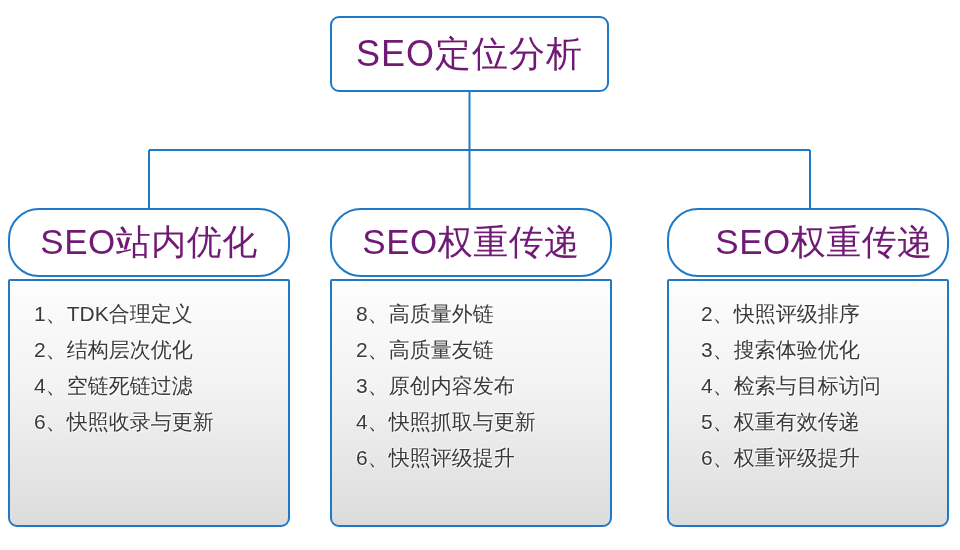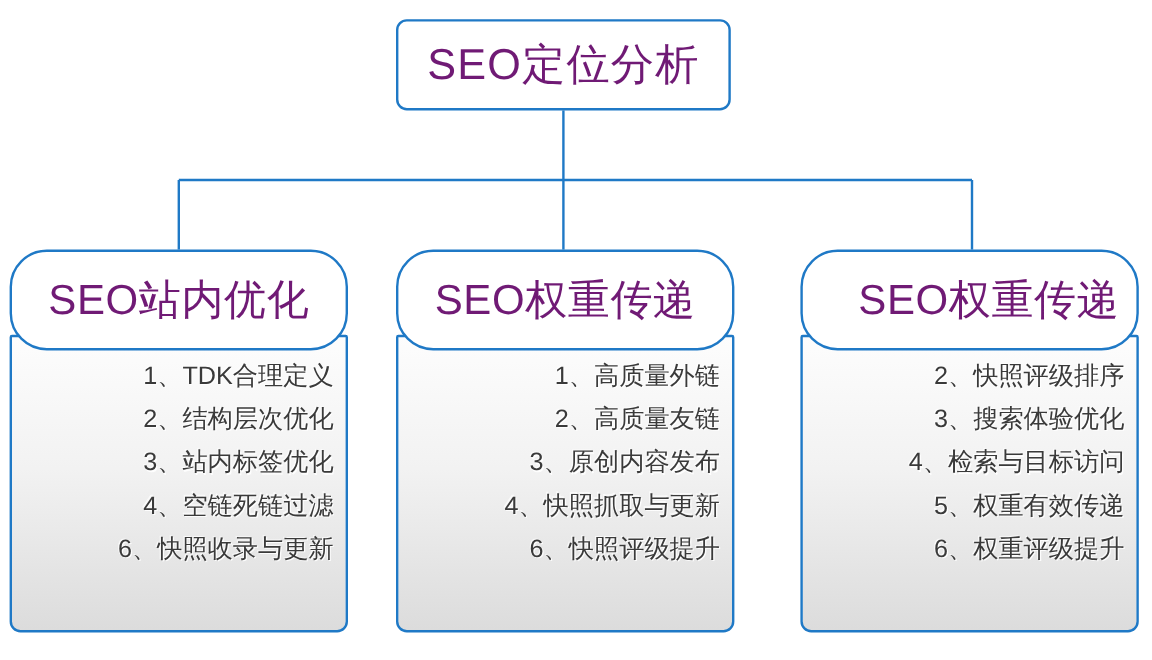--- a/index.html
+++ b/index.html
@@ -25,42 +25,41 @@
     background: #ffffff;
     display: flex; align-items: center; justify-content: center;
     color: #701a75;
   }
   .root-node {
     left: 330px; top: 16px; width: 279px; height: 76px;
     font-size: 36px; letter-spacing: 1px;
   }
   .col-header {
     font-size: 35px; letter-spacing: 0.5px;
-    height: 84px;
+    height: 69px;
     z-index: 2;
     border-radius: 31px;
   }
   .col-body {
     position: absolute;
     border: 2px solid #1f79c6;
     border-radius: 9px;
     border-top-left-radius: 2px;
     border-top-right-radius: 2px;
     background: linear-gradient(180deg, #fdfdfd 0%, #f2f2f2 45%, #dcdcdc 100%);
     padding: 15px 10px 10px 24px;
     z-index: 1;
   }
   .col-body ul { list-style: none; }
   .col-body li {
     font-size: 21px;
     line-height: 36px;
     color: #3a3a3a;
     white-space: nowrap;
     text-shadow: 1px 1px 0 rgba(255,255,255,0.9), -1px -1px 0 rgba(255,255,255,0.7);
-    text-align: right;
   }
   
   .col-left  { left: 8px;   width: 282px; }
   .col-mid   { left: 330px; width: 282px; }
   .col-right { left: 667px; width: 282px; padding-left: 32px; }
   .header-row { top: 208px; }
   .body-row   { top: 279px; height: 248px; }
 </style>
 </head>
 <body>
@@ -85,29 +84,28 @@
     <span>SEO权重传递</span>
   </div>
   <div class="node col-header col-right header-row">
     <span>SEO权重传递</span>
   </div>
 
   <div class="col-body col-left body-row">
     <ul>
       <li>1、TDK合理定义</li>
       <li>2、结构层次优化</li>
-      <li>3、站内标签优化</li>
       <li>4、空链死链过滤</li>
       <li>6、快照收录与更新</li>
     </ul>
   </div>
 
   <div class="col-body col-mid body-row">
     <ul>
-      <li>1、高质量外链</li>
+      <li>8、高质量外链</li>
       <li>2、高质量友链</li>
       <li>3、原创内容发布</li>
       <li>4、快照抓取与更新</li>
       <li>6、快照评级提升</li>
     </ul>
   </div>
 
   <div class="col-body col-right body-row">
     <ul>
       <li>2、快照评级排序</li>

